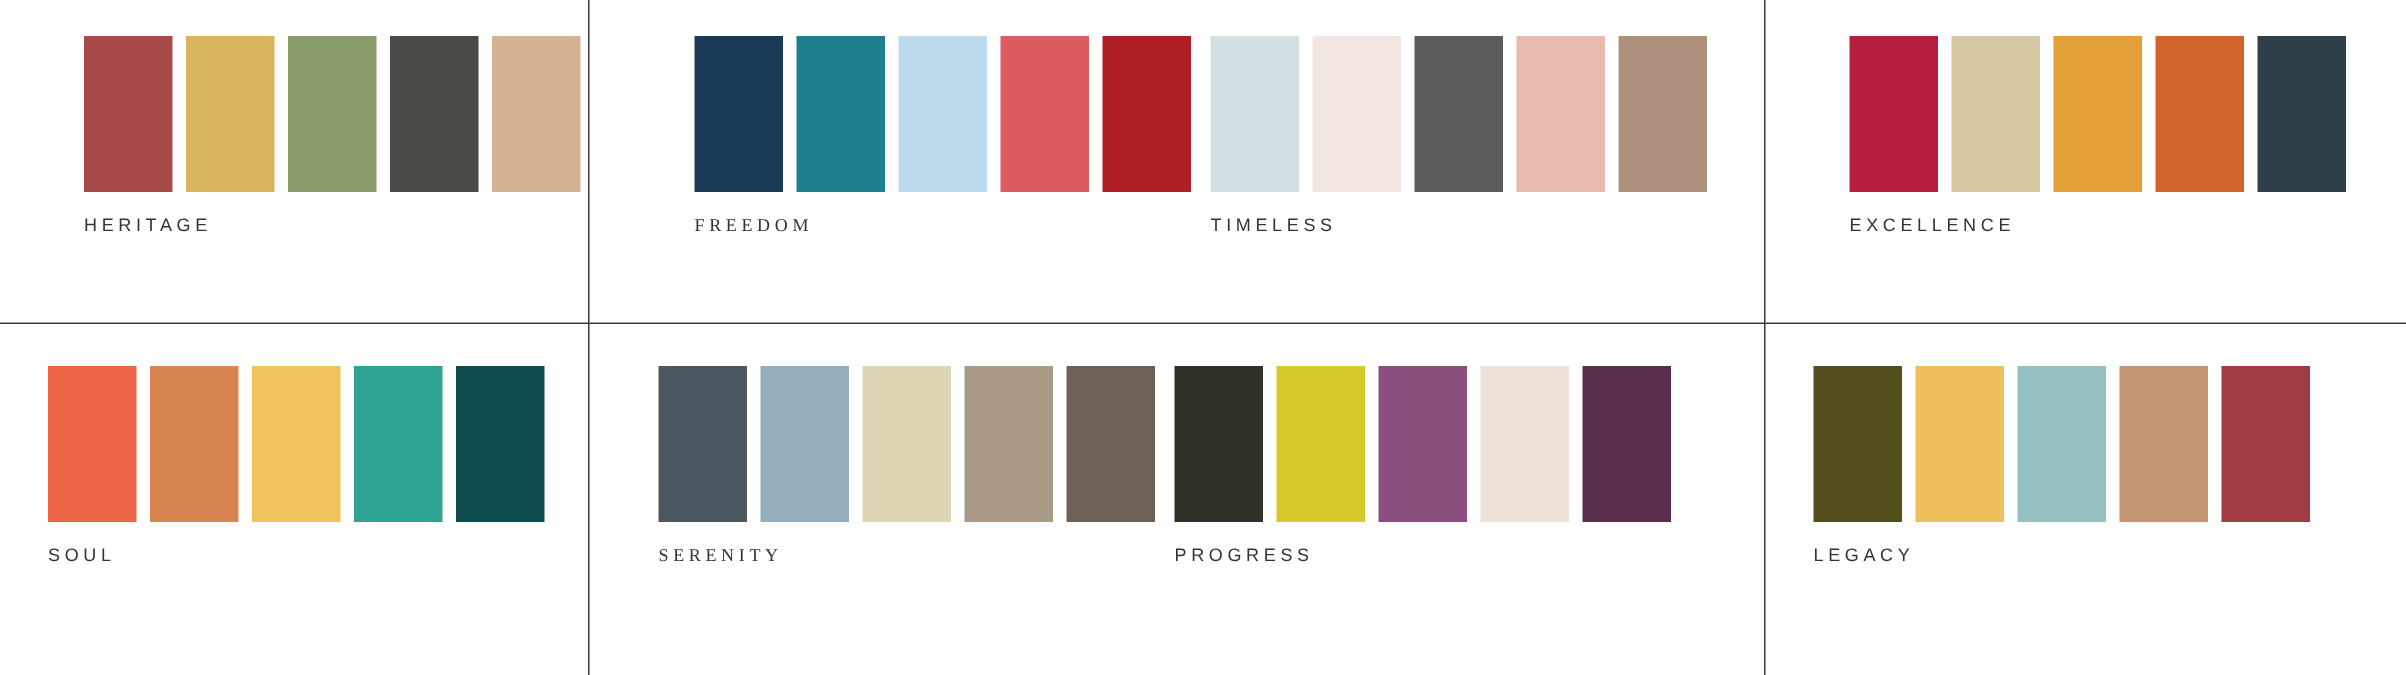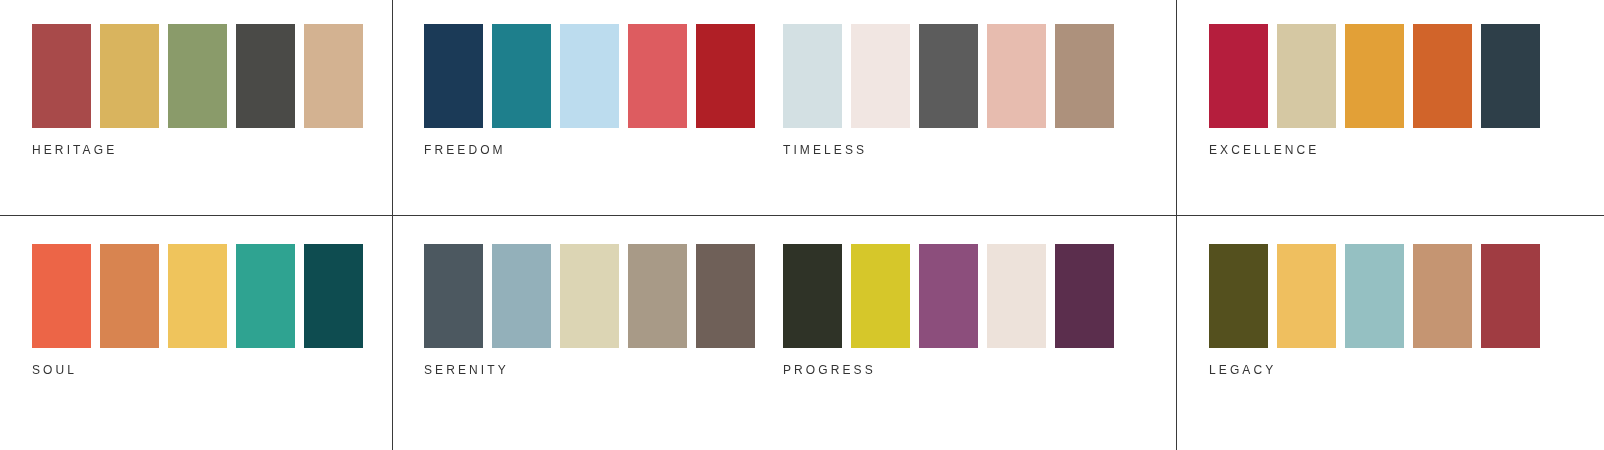--- a/index.html
+++ b/index.html
@@ -40,24 +40,24 @@
   .divider-v-left  { left: 392px; }
   .divider-v-right { left: 1176px; }
   .divider-h-mid   { top: 215px; }
 
   
   .palette {
     position: absolute;
     width: 392px;
     height: 215px;
   }
-  .palette.row1 { top: 0px; }
+  .palette.row1 { top: 0px; margin-left: 24px; }
   .palette.row2 { top: 220px; }
   .palette.col1 { left: 0px; }
-  .palette.col2 { left: 392px; }
+  .palette.col2 { left: 407px; font-family: Liberation Serif, serif; }
   .palette.col3 { left: 751px; }
   .palette.col4 { left: 1177px; }
 
   .swatch-row {
     position: absolute;
     left: 32px;
     top: 24px;
     display: flex;
     gap: 9px;
   }

